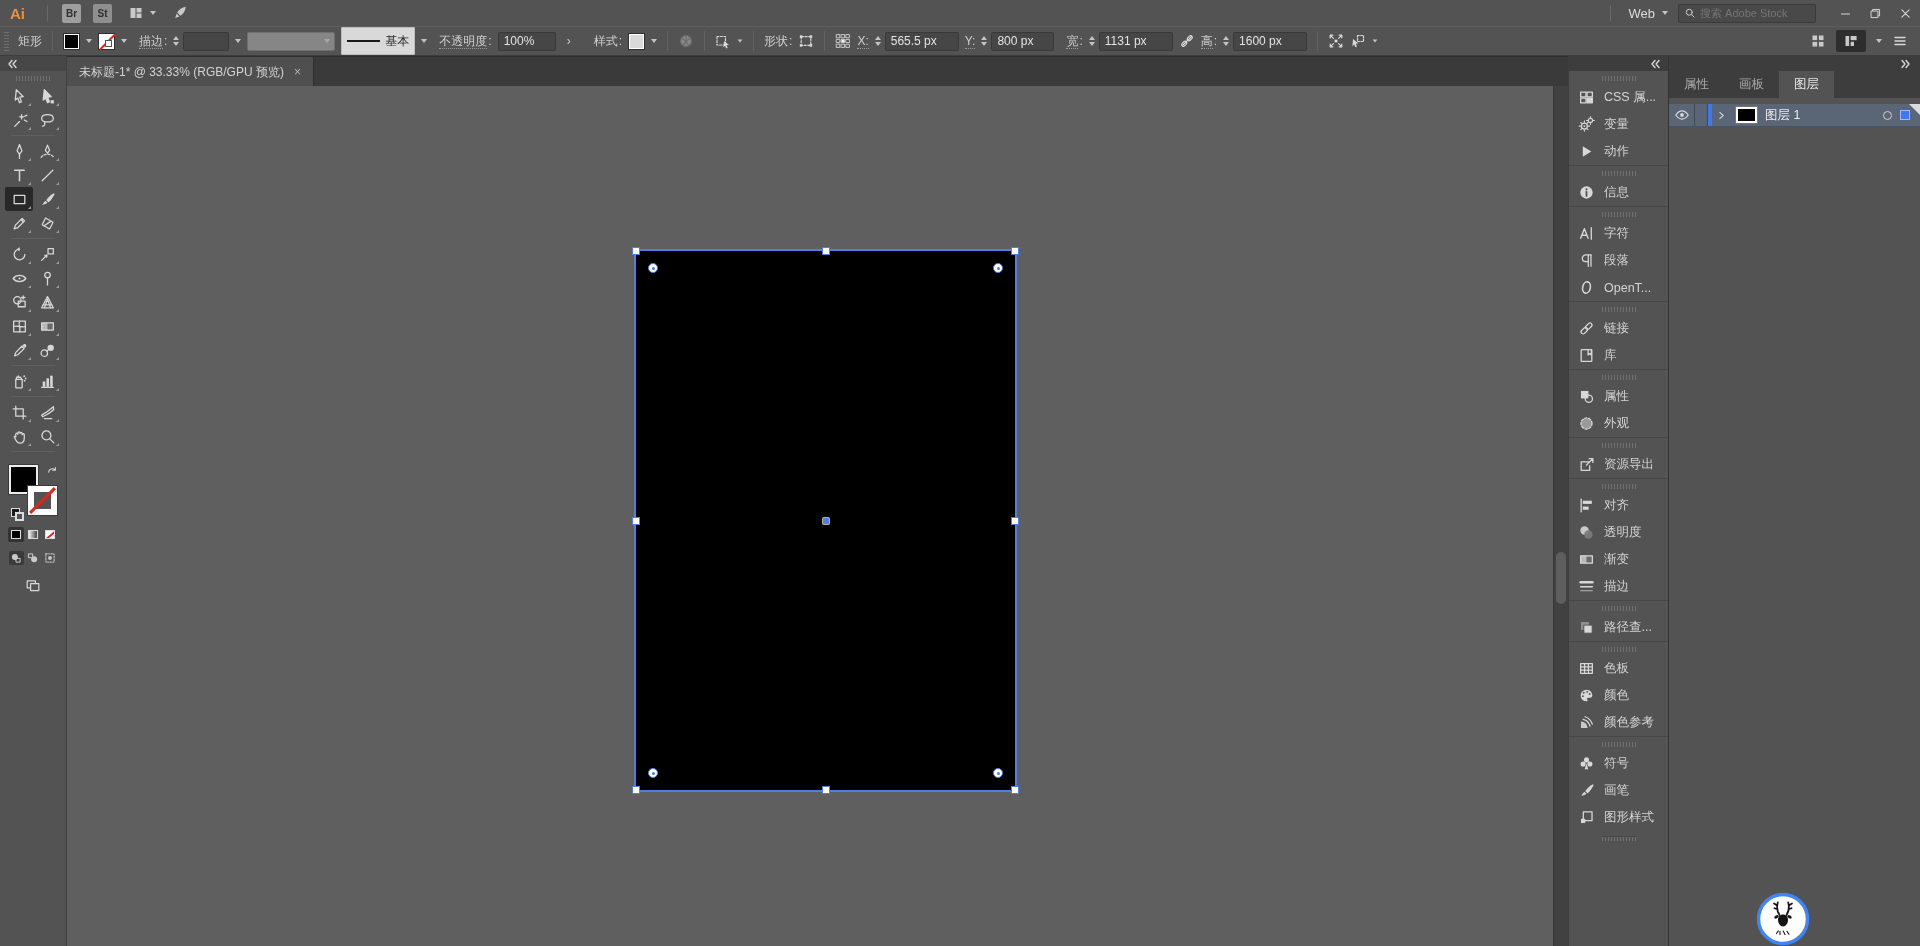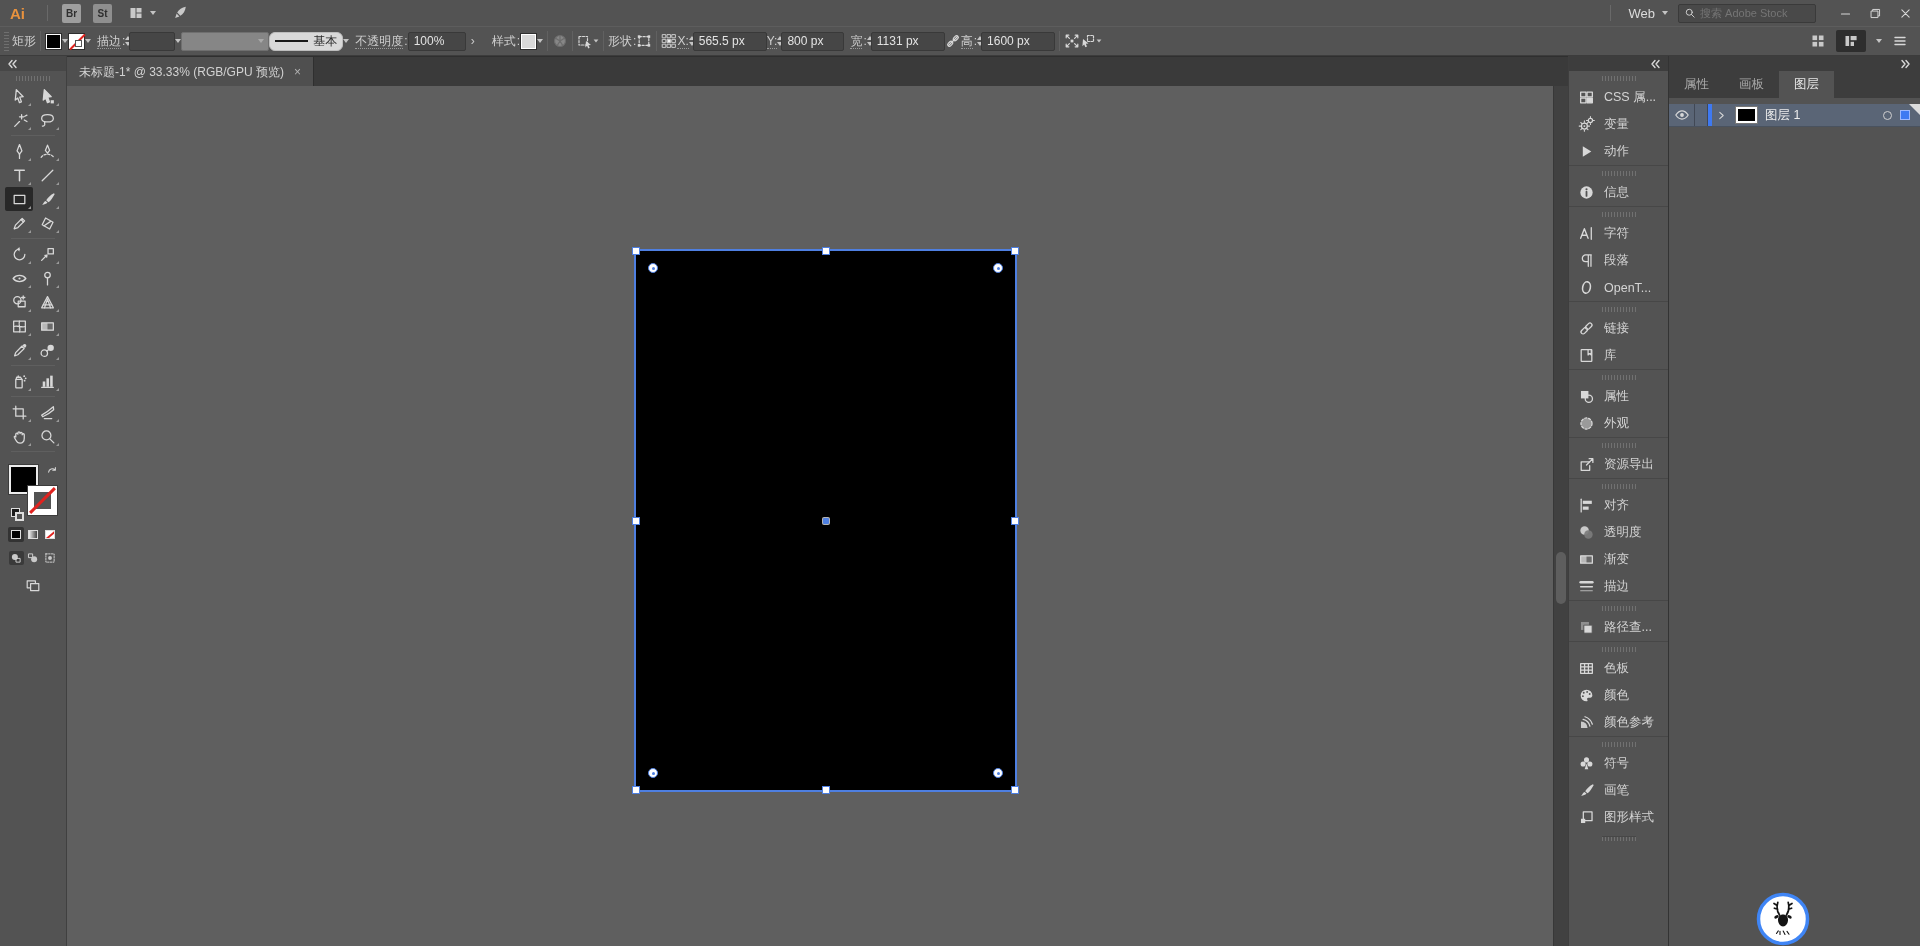--- a/index.html
+++ b/index.html
@@ -16,40 +16,40 @@
   .mb-btn { width:19px; height:19px; background:#9e9e9e; color:#2f2f2f; font-size:10px; font-weight:bold; border-radius:2px; display:flex; align-items:center; justify-content:center; margin:0 6px; }
   .chev { width:0; height:0; border-left:3.5px solid transparent; border-right:3.5px solid transparent; border-top:4.5px solid #c4c4c4; display:inline-block; }
   #mb-right { margin-left:auto; display:flex; align-items:center; }
   #workspace-switcher { display:flex; align-items:center; gap:7px; padding:0 10px; font-size:13px; color:#dcdcdc; }
   #stock-search { width:138px; height:19px; background:#494949; border:1px solid #3a3a3a; border-radius:2px; display:flex; align-items:center; padding:0 5px; gap:4px; margin-right:14px; }
   #stock-search input { flex:1; min-width:0; background:transparent; border:none; outline:none; color:#9a9a9a; font-size:11px; font-family:"Liberation Sans",sans-serif; }
   .win-btn { width:30px; height:22px; display:flex; align-items:center; justify-content:center; }
   .win-btn svg { width:13px; height:13px; }
 
   
-  #controlbar { position:absolute; left:0; top:26px; width:1920px; height:30px; background:#535353; border-top:1px solid #5d5d5d; border-bottom:1px solid #3c3c3c; display:flex; align-items:center; padding:0 4px; }
+  #controlbar { position:absolute; left:0; top:26px; width:1920px; height:30px; background:#535353; border-top:1px solid #5d5d5d; border-bottom:1px solid #3c3c3c; display:flex; align-items:center; gap:6px; padding:0 4px; }
   .vgrip { width:5px; height:20px; background:repeating-linear-gradient(0deg,#6f6f6f 0 1px,transparent 1px 3px); margin-right:3px; }
   .cb-label { color:#cfcfcf; white-space:nowrap; }
   .cb-link { border-bottom:1px dotted #9a9a9a; }
   .cb-colon { color:#cfcfcf; margin-left:1px; }
   .cb-sep { width:1px; height:20px; background:#434343; border-right:1px solid #616161; margin:0 4px; }
   .swatch { width:17px; height:17px; border:1px solid #2e2e2e; position:relative; }
   .swatch.fill { background:#000; box-shadow:inset 0 0 0 1px #fff; }
   .swatch.none { background:#fff; }
   .swatch.none::after { content:""; position:absolute; left:-2px; top:7px; width:21px; height:2px; background:#e0231f; transform:rotate(-45deg); }
   .swatch.none::before { content:""; position:absolute; left:6px; top:6px; width:5px; height:5px; border:1px solid #555; background:#fff; z-index:1; }
   .swatch.style { background:#d9d9d9; box-shadow:inset 0 0 0 1px #fff; }
   .stepper { display:flex; flex-direction:column; gap:2px; align-items:center; margin-right:-2px; }
   .stepper .up { width:0;height:0;border-left:3px solid transparent;border-right:3px solid transparent;border-bottom:4px solid #c4c4c4; }
   .stepper .dn { width:0;height:0;border-left:3px solid transparent;border-right:3px solid transparent;border-top:4px solid #c4c4c4; }
   .cb-input { height:19px; background:#464646; border:1px solid #393939; border-radius:2px; color:#e3e3e3; font-size:12px; padding:0 5px; font-family:"Liberation Sans",sans-serif; }
   .w46{width:46px;} .w58{width:58px;} .w66{width:63px;} .w74{width:74px;}
   #profile-dd { width:88px; height:19px; background:#868686; border:1px solid #6f6f6f; border-radius:2px; display:flex; align-items:center; justify-content:flex-end; padding:0 4px; }
   #profile-dd .chev { border-top-color:#a9a9a9; }
-  #stroke-style-box { width:74px; height:19px; background:#d9d9d9; border:1px solid #bdbdbd; border-radius:6px; display:flex; align-items:center; gap:5px; padding:0 5px; color:#2c2c2c; }
+  #stroke-style-box { width:74px; height:28px; background:#d9d9d9; border:1px solid #bdbdbd; border-radius:1px; display:flex; align-items:center; gap:5px; padding:0 5px; color:#2c2c2c; }
   #stroke-style-box .line { flex:1; height:2px; background:#1a1a1a; }
   .arrow-btn { width:14px; height:19px; display:flex; align-items:center; justify-content:center; color:#c9c9c9; }
   #workspace-btn { width:30px; height:22px; background:#2e2e2e; border-radius:2px; display:flex; align-items:center; justify-content:center; gap:2px; }
   #cb-right { margin-left:auto; display:flex; align-items:center; gap:10px; padding-right:8px; }
 
   
   #tabrow { position:absolute; left:67px; top:56px; width:1501px; height:30px; background:#3a3a3a; border-top:1px solid #2f2f2f; display:flex; }
   #doc-tab { height:30px; background:#4f4f4f; display:flex; align-items:center; gap:10px; padding:0 12px; border-right:1px solid #2f2f2f; }
   #doc-tab .title { color:#d2d2d2; font-size:12px; white-space:nowrap; }
   #doc-tab .close { color:#b3b3b3; font-size:12px; }

